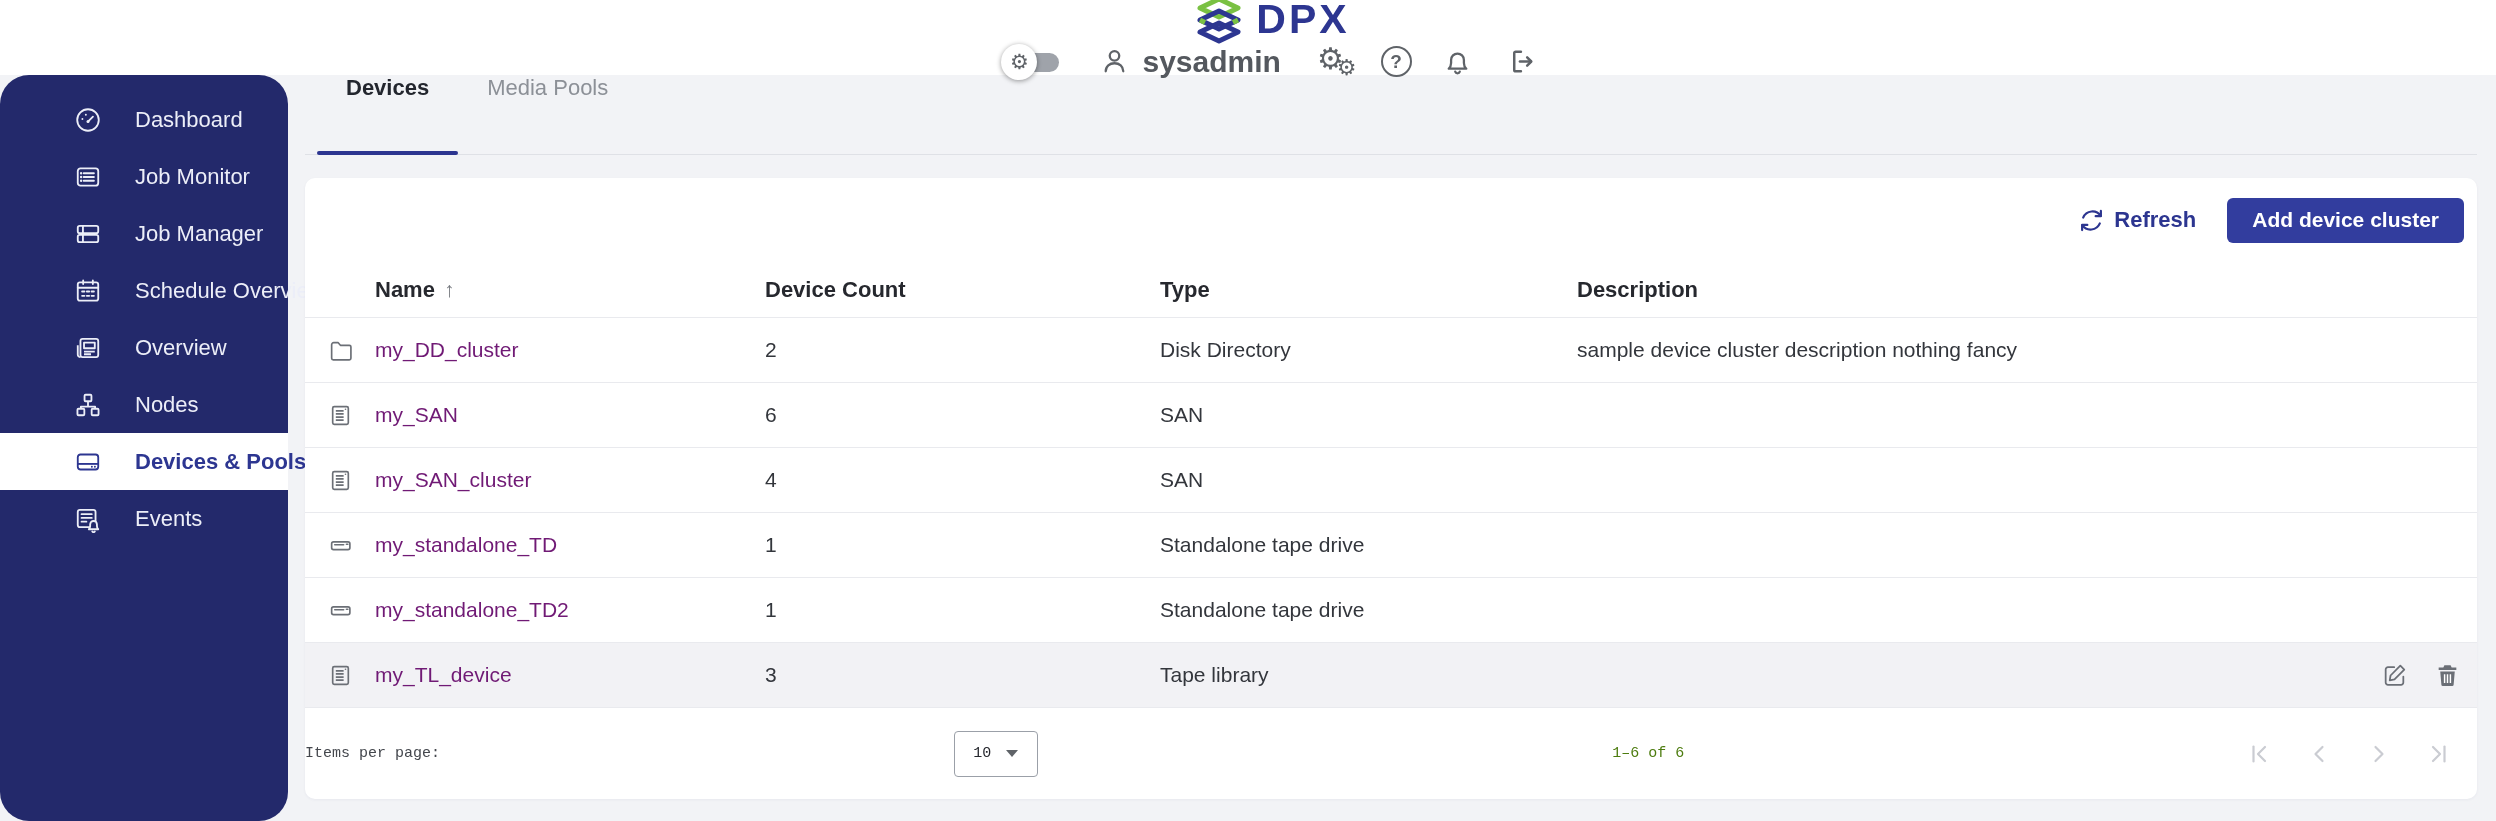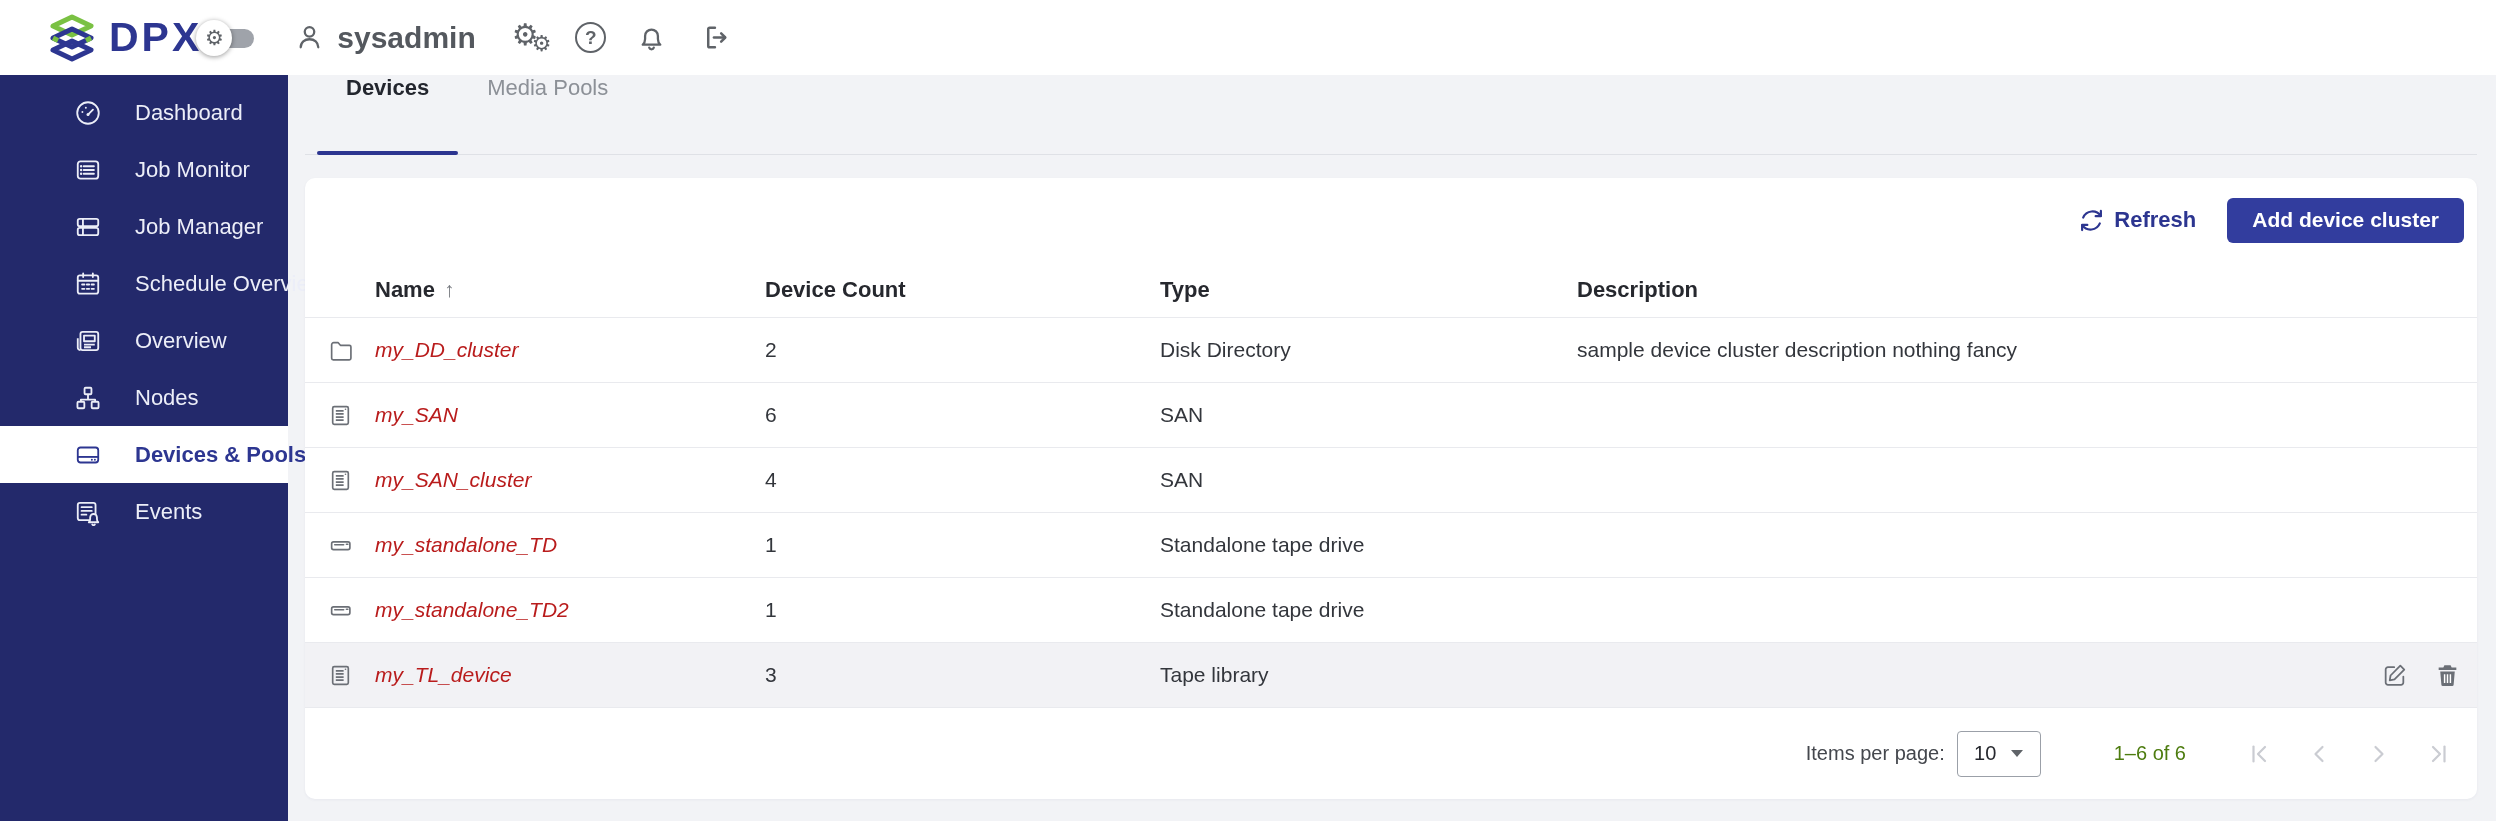--- a/index.html
+++ b/index.html
@@ -6,22 +6,22 @@
   html,body { background:#e9eaee; }
   .app {
     position:relative; width:2496px; height:821px; overflow:hidden;
     background:#f2f3f6; font-family:"Liberation Sans", sans-serif;
     -webkit-font-smoothing:antialiased;
   }
 
   
   .topbar {
     position:absolute; top:0; left:0; right:0; height:75px; background:#fff;
-    display:flex; align-items:center; justify-content:flex-start;
-    padding:0 29px 0 48px; z-index:5;
+    display:flex; align-items:center; justify-content:center;
+    padding:0 29px 0 78px; z-index:5;flex-direction:column;
   }
   .logo { display:flex; align-items:center; gap:13px; }
   .logo-text { font-size:41px; font-weight:bold; letter-spacing:3px; color:#2d3691; }
   .topbar-right { display:flex; align-items:center; color:#5f6368; }
   .switch { position:relative; width:52px; height:36px; margin-right:40px; cursor:pointer; }
   .switch-track { position:absolute; left:6px; top:9px; width:46px; height:19px; background:#9fa3aa; border-radius:10px; }
   .switch-thumb {
     position:absolute; left:-6px; top:0; width:36px; height:36px; border-radius:50%;
     background:#fff; box-shadow:0 1px 5px rgba(0,0,0,.4);
     display:flex; align-items:center; justify-content:center; font-size:21px; color:#5f6368;
@@ -35,21 +35,21 @@
     width:31px; height:31px; border:2.4px solid #5f6368; border-radius:50%;
     display:flex; align-items:center; justify-content:center;
     font-size:19px; font-weight:bold; margin-right:30px; cursor:pointer;
   }
   .bell { margin-right:34px; cursor:pointer; display:flex; }
   .logout { cursor:pointer; display:flex; }
 
   
   .sidebar {
     position:absolute; top:75px; left:0; bottom:0; width:288px;
-    background:#23296b; padding-top:9px;
+    background:#23296b; padding-top:16px;border-radius:29px;
   }
   .nav-item {
     display:flex; align-items:center; height:57px; padding-left:74px; gap:33px;
     color:#eceef8; font-size:22px; cursor:pointer; white-space:nowrap;
   }
   .nav-item .nav-icon { width:28px; height:28px; flex:none; display:flex; }
   .nav-item.active { background:#fff; color:#2d3691; font-weight:bold; }
 
   
   .main { position:absolute; top:75px; left:288px; right:0; bottom:0; }
@@ -85,28 +85,28 @@
 
   .tr {
     display:grid; grid-template-columns:70px 390px 395px 417px 1fr 130px;
     align-items:center; border-bottom:1px solid #e9eaee;
   }
   .th-row { height:56px; font-weight:bold; font-size:22px; color:#26282e; }
   .sort-arrow { color:#75787e; font-weight:normal; margin-left:9px; font-size:21px; }
   .row { height:65px; font-size:21px; color:#33363c; }
   .row.hovered { background:#f2f2f5; }
   .cell-icon { display:flex; justify-content:center; color:#6b6f76; }
-  .name-link { color:#b91c1c; text-decoration:none; cursor:pointer;font-style:italic; }
+  .name-link { color:#701a75; text-decoration:none; cursor:pointer; }
   .actions { display:flex; justify-content:flex-end; gap:26px; padding-right:16px; color:#6b6f76; visibility:hidden; }
   .row.hovered .actions { visibility:visible; }
   .action-btn { cursor:pointer; display:flex; }
 
   .footer {
-    flex:1; display:flex; align-items:center; justify-content:flex-end;
-    font-size:20px; color:#44474d; padding-right:25px;
+    flex:1; display:flex; align-items:center; justify-content:space-between;
+    font-size:15px; color:#44474d; padding-right:25px;font-family:Liberation Mono, monospace;
   }
   .ipp-select {
     margin-left:12px; width:84px; height:46px; border:1px solid #9ba0a8; border-radius:4px;
     display:flex; align-items:center; justify-content:center; gap:15px; cursor:pointer;
     color:#26282e;
   }
   .caret-down { width:0; height:0; border-left:6px solid transparent; border-right:6px solid transparent; border-top:7px solid #5f6368; }
   .range { margin-left:73px; color:#4d7c0f; }
   .pager { display:flex; align-items:center; gap:34px; margin-left:60px; color:#caccd2; }
   .pager span { display:flex; cursor:default; }

